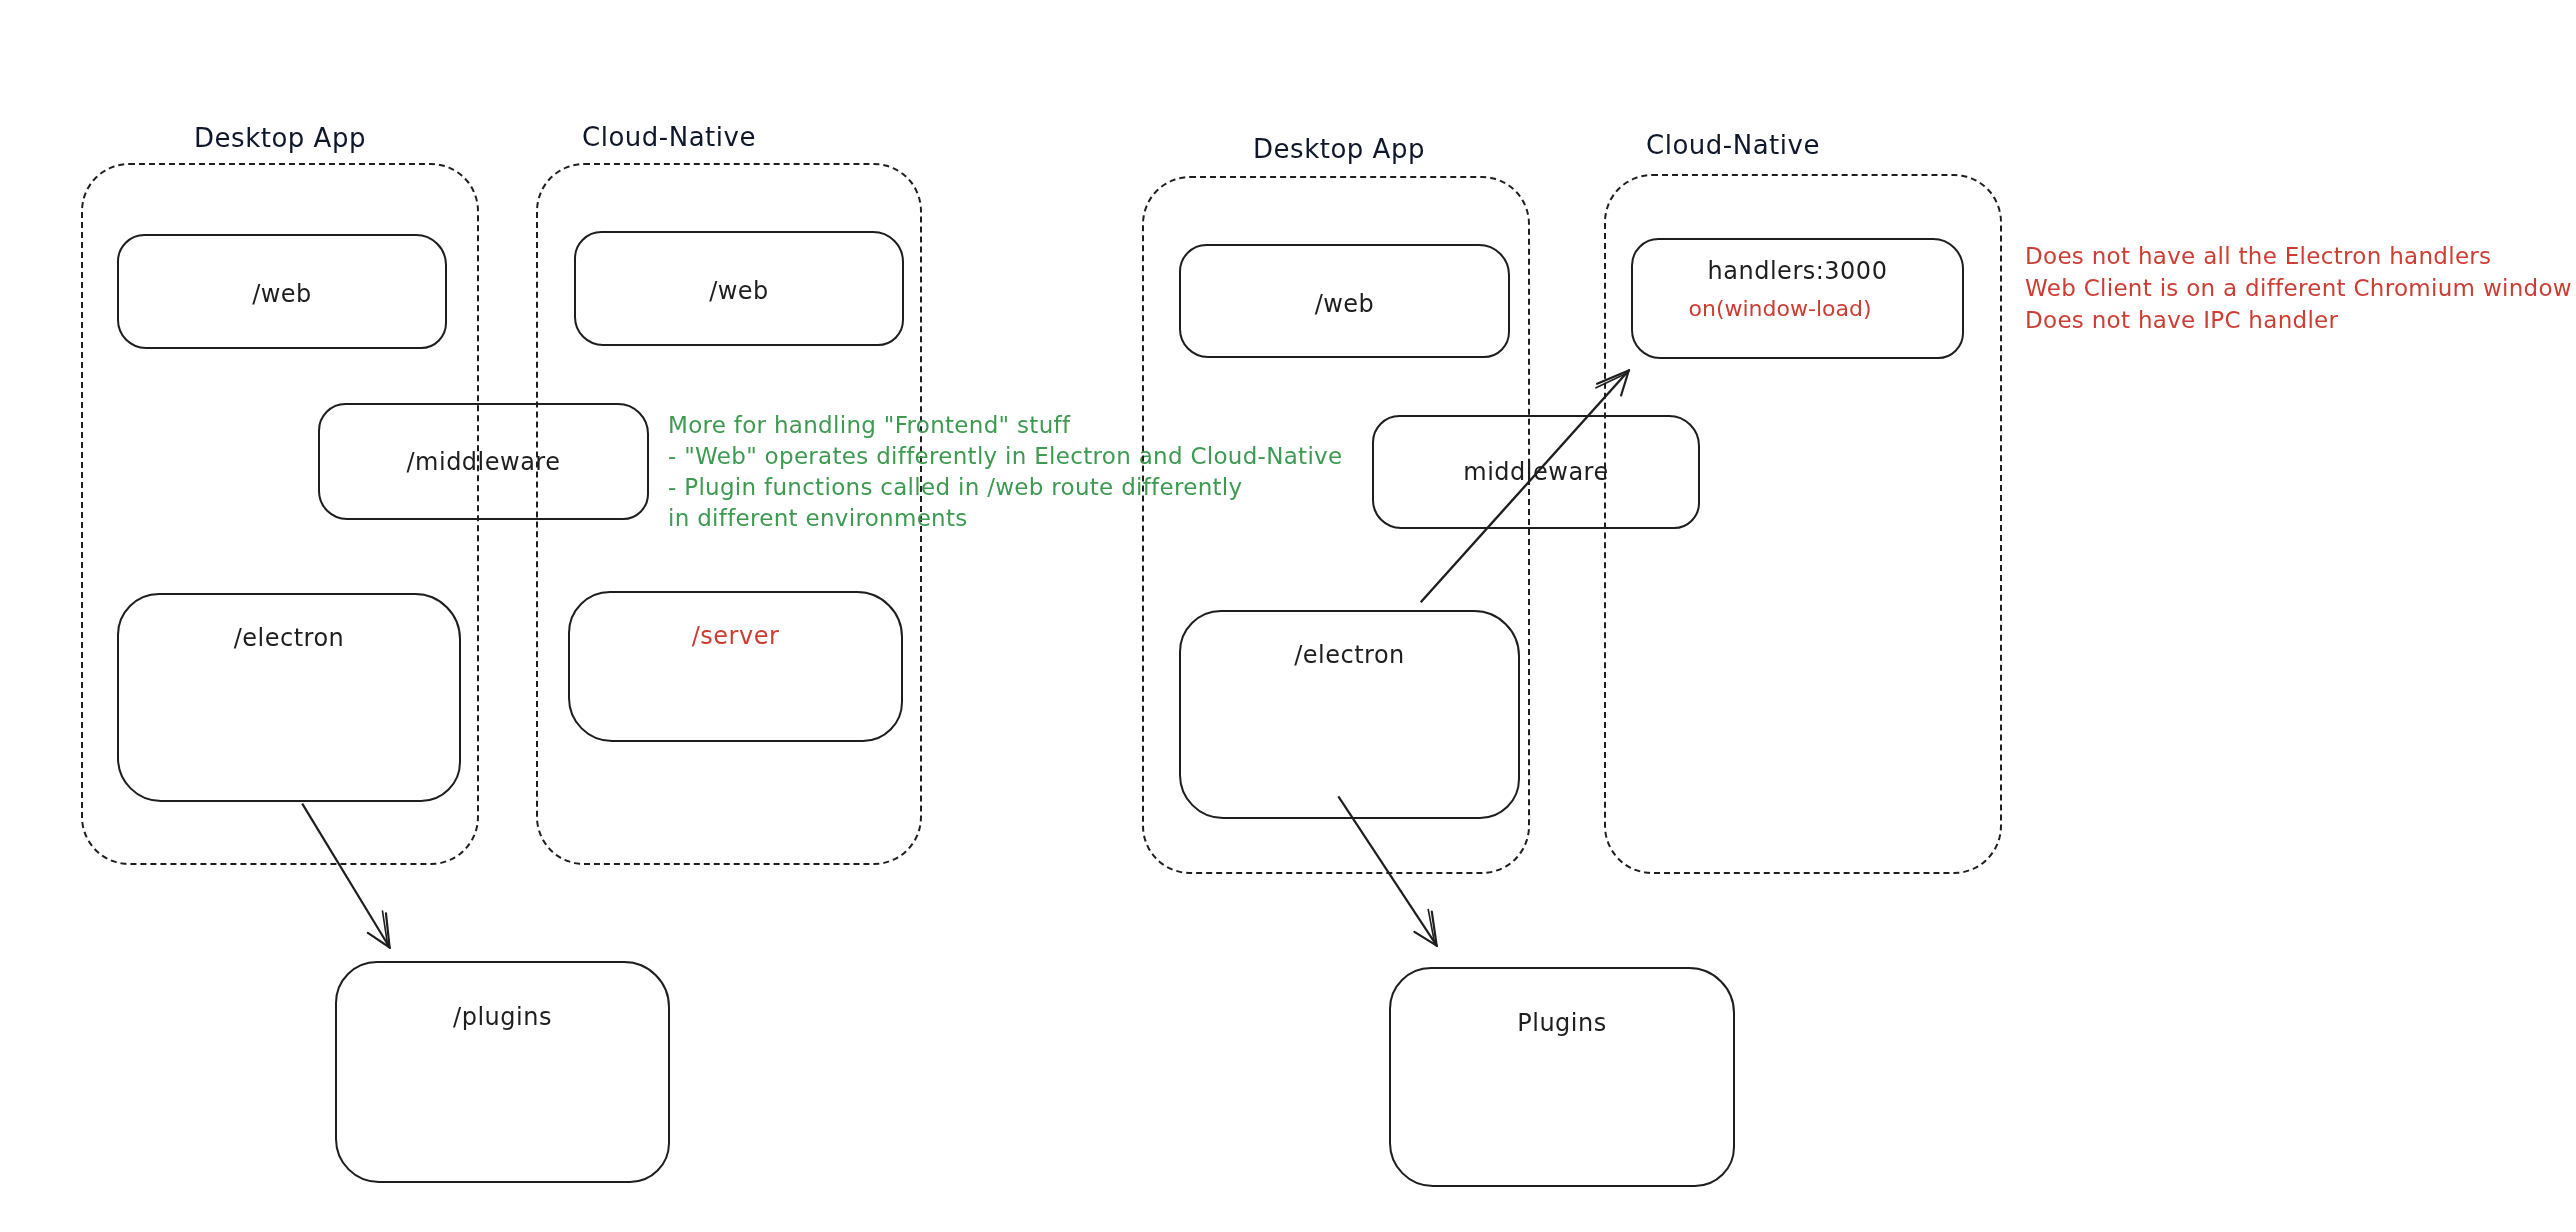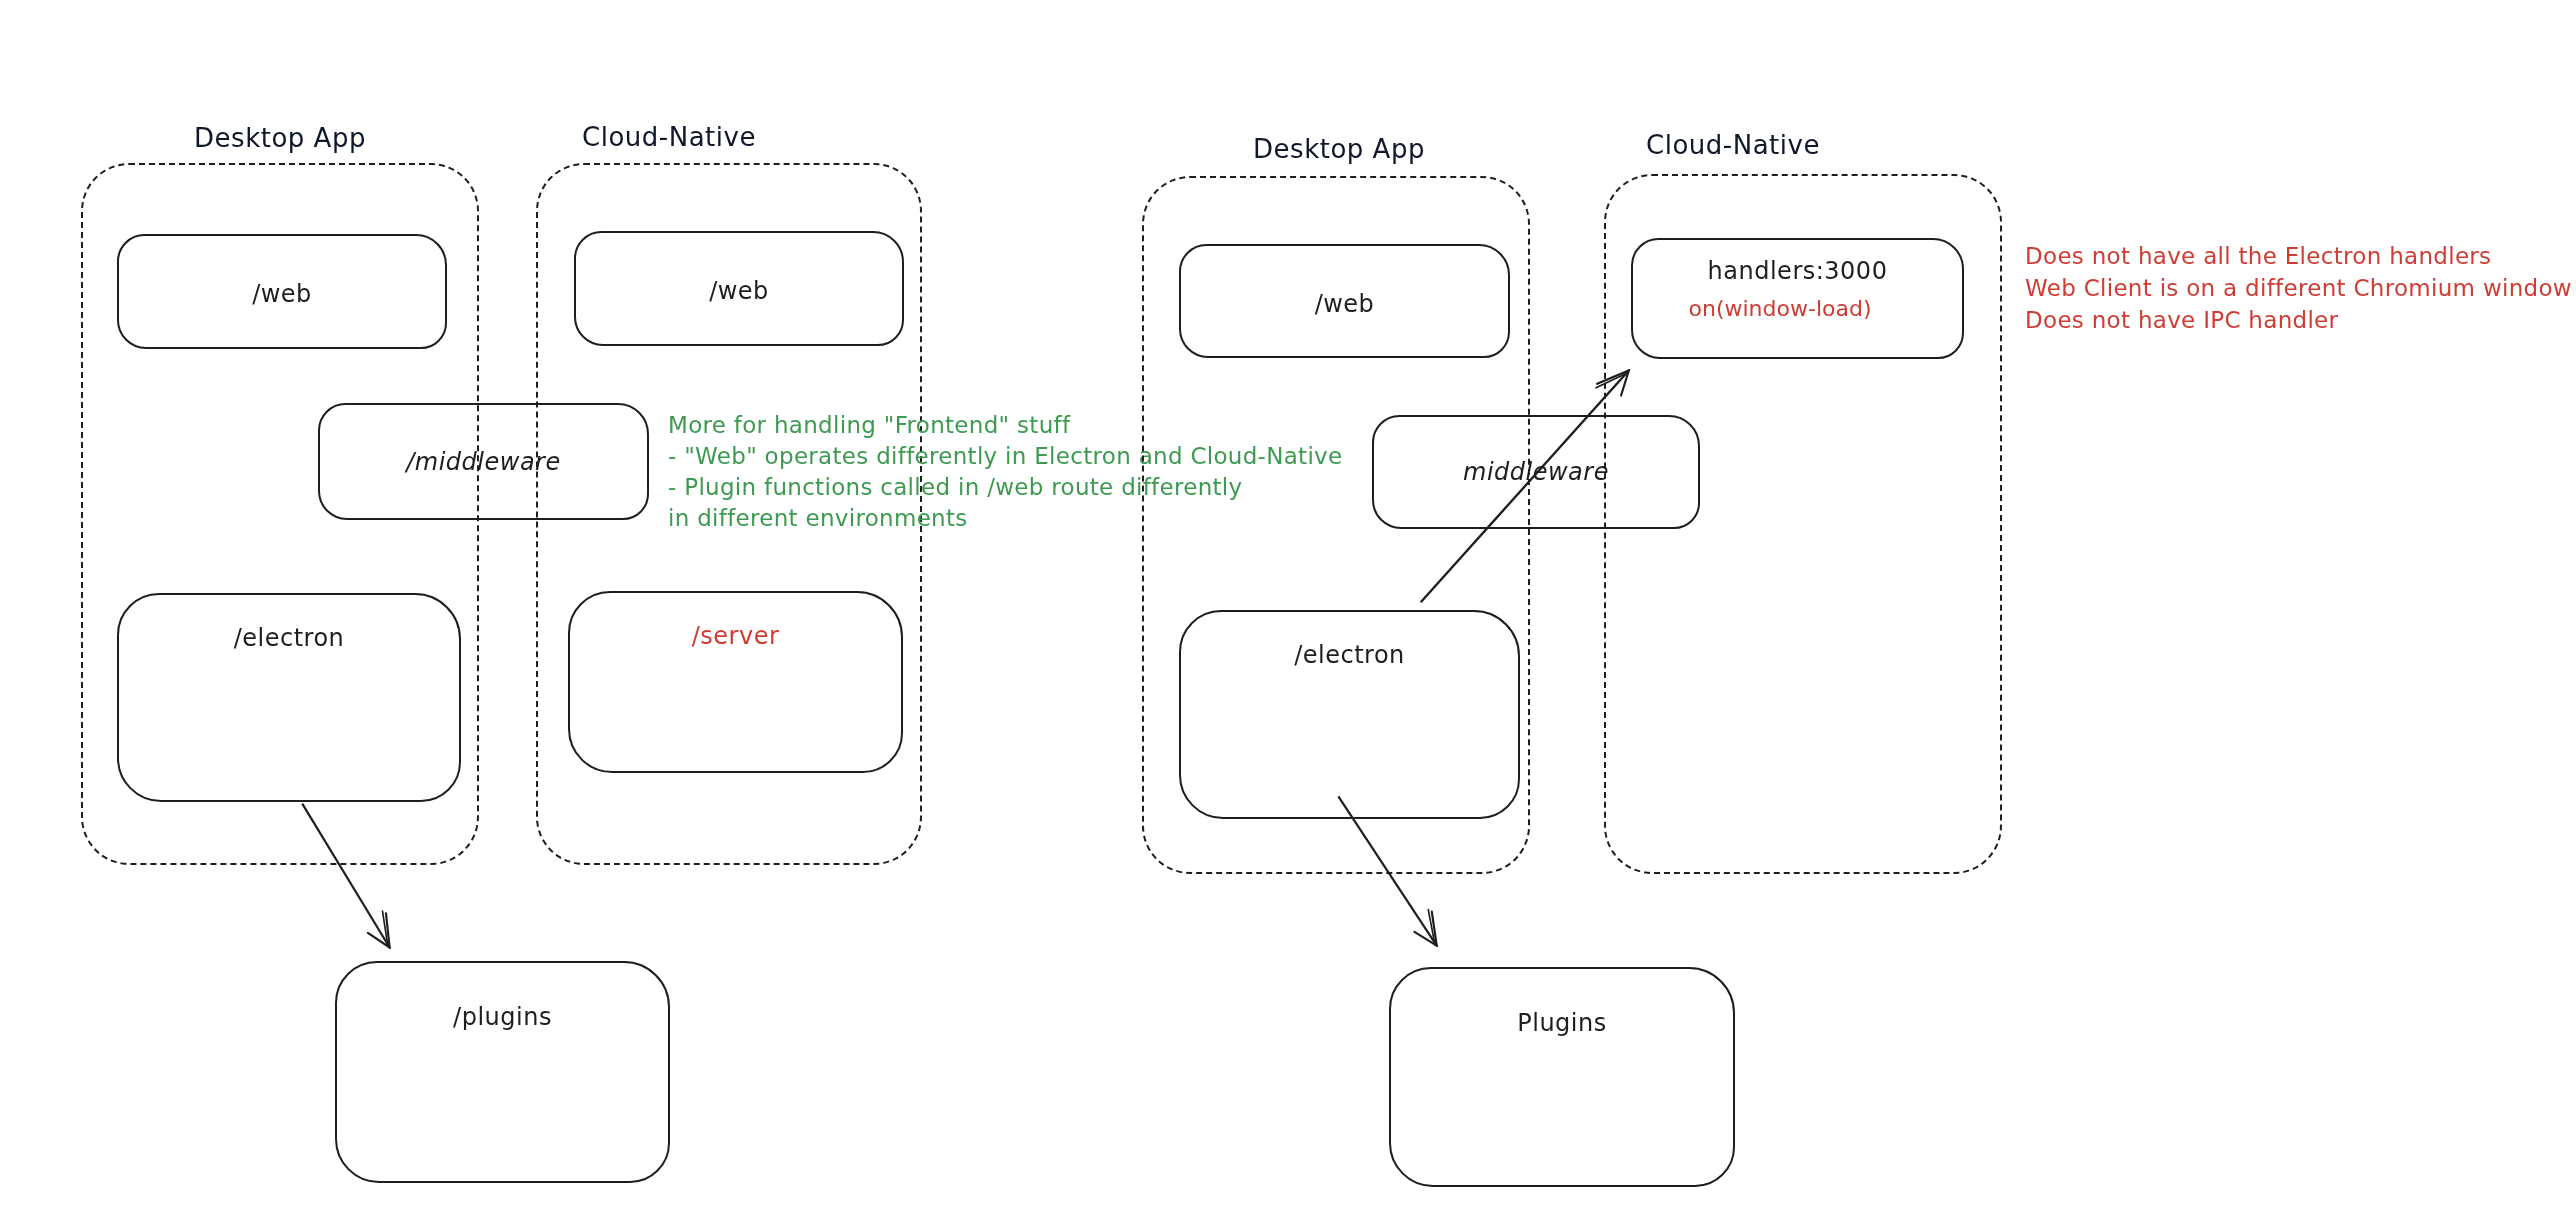--- a/index.html
+++ b/index.html
@@ -36,21 +36,21 @@
     text-align:center;
     font-size:24px;
     letter-spacing:0.5px;
     white-space:nowrap;
   }
   .r-small{border-radius:27.5px 31px 26px 29px;}
   .r-big{border-radius:42px 46px 40px 44px;}
   .top-label{padding-top:16px;margin-top:28px;}
   .top-label-deep{padding-top:29px;}
   .top-label-deeper{padding-top:40px;}
-  .v-center{display:flex;align-items:center;justify-content:center;font-style:italic;}
+  .v-center{display:flex;align-items:center;justify-content:center;}
   .note{
     position:absolute;
     font-size:23px;
     line-height:31px;
     letter-spacing:0.3px;
     white-space:nowrap;
   }
   .note-green{color:#3d9a50;}
   .note-red{color:#cd3d33;}
   .red-text{color:#cd3d33;}
@@ -85,21 +85,21 @@
   </div>
 
   <div class="node r-small v-center" style="left:318px;top:403px;width:331px;height:117px;">
     <div class="label">/middleware</div>
   </div>
 
   <div class="node r-big" style="left:117px;top:593px;width:344px;height:209px;">
     <div class="label top-label-deep">/electron</div>
   </div>
 
-  <div class="node r-big" style="left:568px;top:591px;width:335px;height:182px;">
+  <div class="node r-big" style="left:568px;top:591px;width:335px;height:151px;">
     <div class="label top-label-deep red-text">/server</div>
   </div>
 
   <div class="node r-big" style="left:335px;top:961px;width:335px;height:222px;">
     <div class="label top-label-deeper">/plugins</div>
   </div>
 
   <div class="note note-green" style="left:668px;top:410px;">
     <div>More for handling "Frontend" stuff</div>
     <div>- "Web" operates differently in Electron and Cloud-Native</div>

